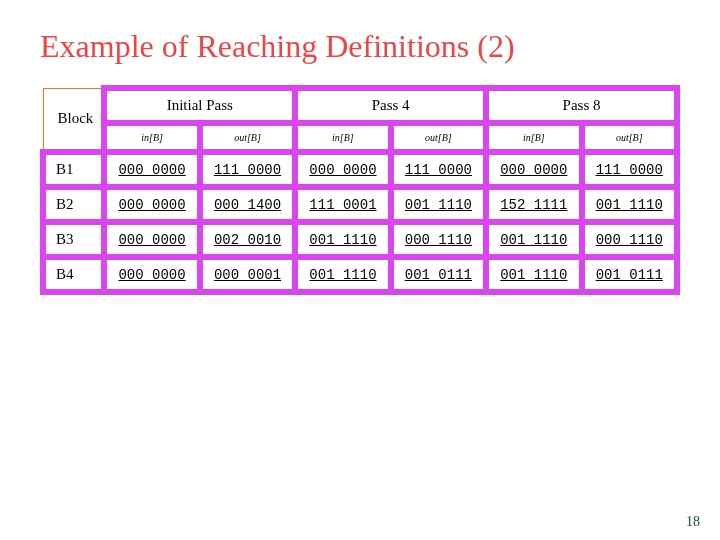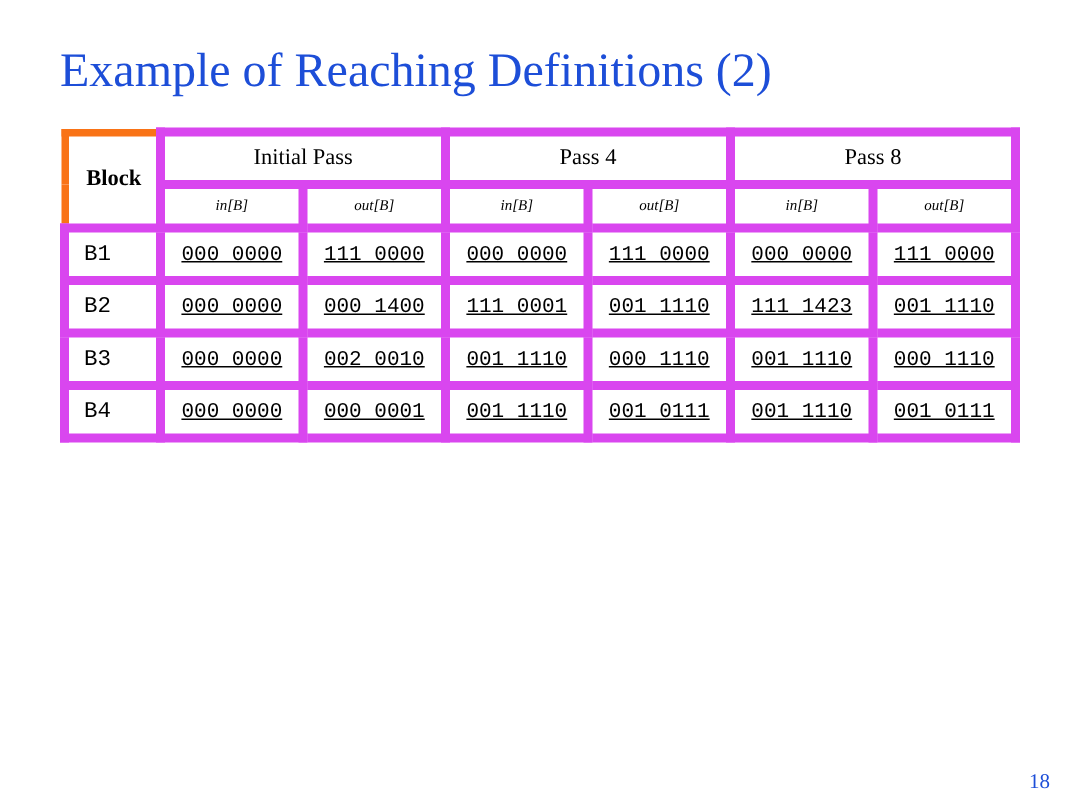--- a/index.html
+++ b/index.html
@@ -10,79 +10,78 @@
       background: #ffffff;
       font-family: 'Times New Roman', Times, serif;
       position: relative;
       overflow: hidden;
     }
 
     .page-title {
       font-size: 32px;
       font-weight: normal;
       padding: 28px 40px 20px 40px;
-      color: #1d4ed8;
+      color: #ef4444;
     }
 
     .table-container {
       padding: 0 40px;
     }
 
     table {
       border-collapse: collapse;
       width: 100%;
       font-size: 15px;
     }
 
     th, td {
       border: 6px solid #d946ef;
       text-align: center;
       padding: 6px 8px;
     }
 
     .block-header {
-      border: 5px solid #f97316;
+      border: 1px solid #f97316;
       vertical-align: middle;
-      text-align: center;
+      text-align: right;
       padding-left: 10px;
-      font-weight: bold;
+      font-weight: normal;
       font-size: 15px;
     }
 
     .pass-header {
       font-size: 15px;
       font-weight: normal;
     }
 
     .sub-header {
       font-style: italic;
       font-weight: normal;
       font-size: 10px;
     }
 
     .block-label {
       font-weight: normal;
       font-size: 15px;
       text-align: left;
       padding-left: 10px;
-      font-family: Liberation Mono, monospace;
     }
 
     .data-cell {
       font-size: 14px;
       font-family: 'Courier New', Courier, monospace;
       text-decoration: underline;
     }
 
     .page-number {
       position: absolute;
       bottom: 10px;
       right: 20px;
       font-size: 14px;
-      color: #1d4ed8;
+      color: #14532d;
     }
   </style>
 </head>
 <body>
 
 <h1 class="page-title">Example of Reaching Definitions (2)</h1>
 
 <div class="table-container">
   <table>
     <thead>
@@ -110,21 +109,21 @@
           <td class="data-cell">111 0000</td>
           <td class="data-cell">000 0000</td>
           <td class="data-cell">111 0000</td>
         </tr>
         <tr>
           <td class="block-label">B2</td>
           <td class="data-cell">000 0000</td>
           <td class="data-cell">000 1400</td>
           <td class="data-cell">111 0001</td>
           <td class="data-cell">001 1110</td>
-          <td class="data-cell">111 1423</td>
+          <td class="data-cell">152 1111</td>
           <td class="data-cell">001 1110</td>
         </tr>
         <tr>
           <td class="block-label">B3</td>
           <td class="data-cell">000 0000</td>
           <td class="data-cell">002 0010</td>
           <td class="data-cell">001 1110</td>
           <td class="data-cell">000 1110</td>
           <td class="data-cell">001 1110</td>
           <td class="data-cell">000 1110</td>

